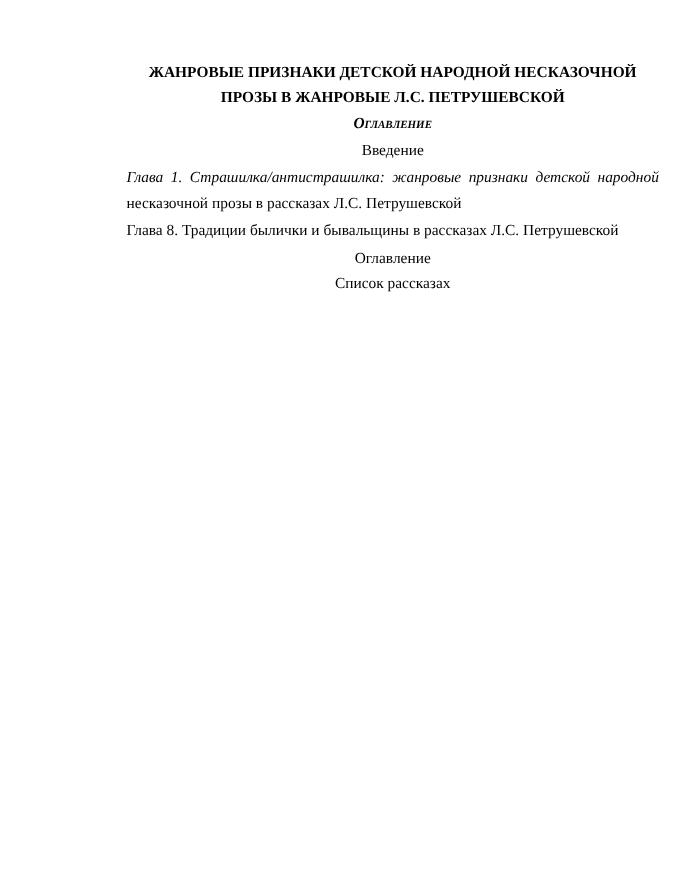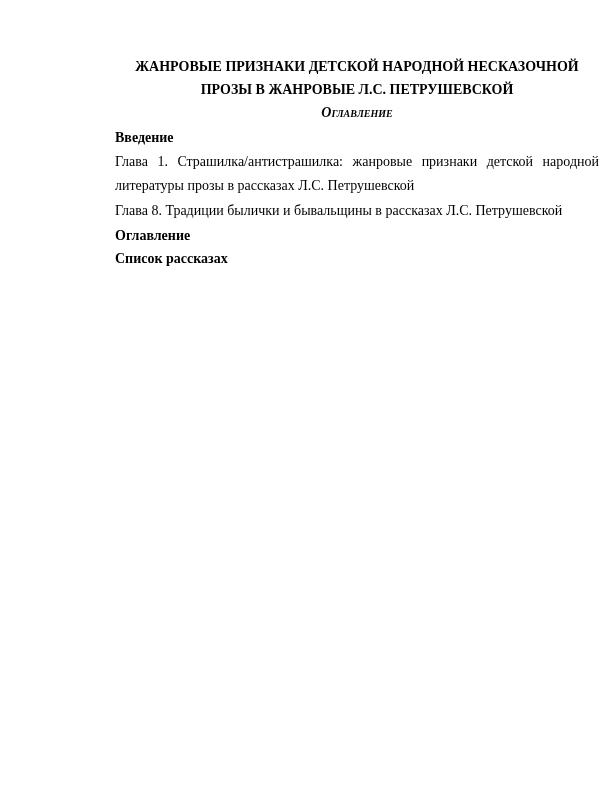--- a/index.html
+++ b/index.html
@@ -1,32 +1,32 @@
 <!DOCTYPE html>
 <html><head>
 <meta charset="utf-8">
 <style>
   html, body { margin: 0; padding: 0; background: #ffffff; }
   body { width: 612px; height: 792px; position: relative; overflow: hidden;
          font-family: "Liberation Serif", "DejaVu Serif", serif; color: #000; }
   .page { position: absolute; left: 85px; top: 0; width: 484px; }
   .line { position: absolute; left: 10px; width: 484px; font-size: 14px; line-height: 16px; white-space: nowrap; margin-left: 20px; }
   .center { text-align: center; }
-  .bold { font-weight: bold; }
+  .bold { font-weight: normal; text-align: center; }
   .title { font-weight: bold; font-size: 14px; }
   .toc-head { font-style: italic; font-weight: bold; font-variant: small-caps; font-size: 14px; }
-  .justify { text-align: justify; text-align-last: justify; }
+  .justify { text-align: justify; text-align-last: justify; font-style: italic; }
 </style>
 </head>
 <body>
 
 <div class="page">
   <div class="line center title" style="top:59px">ЖАНРОВЫЕ ПРИЗНАКИ ДЕТСКОЙ НАРОДНОЙ НЕСКАЗОЧНОЙ</div>
   <div class="line center title" style="top:82px">ПРОЗЫ В ЖАНРОВЫЕ Л.С. ПЕТРУШЕВСКОЙ</div>
   <div class="line center toc-head" style="top:105px">Оглавление</div>
 
   <div class="line bold" style="top:130px">Введение</div>
   <div class="line justify" style="top:154px">Глава 1. Страшилка/антистрашилка: жанровые признаки детской народной</div>
-  <div class="line" style="top:178px">литературы прозы в рассказах Л.С. Петрушевской</div>
+  <div class="line" style="top:178px">несказочной прозы в рассказах Л.С. Петрушевской</div>
   <div class="line" style="top:203px">Глава 8. Традиции былички и бывальщины в рассказах Л.С. Петрушевской</div>
   <div class="line bold" style="top:228px">Оглавление</div>
   <div class="line bold" style="top:251px">Список рассказах</div>
 </div>
 
 </body></html>

